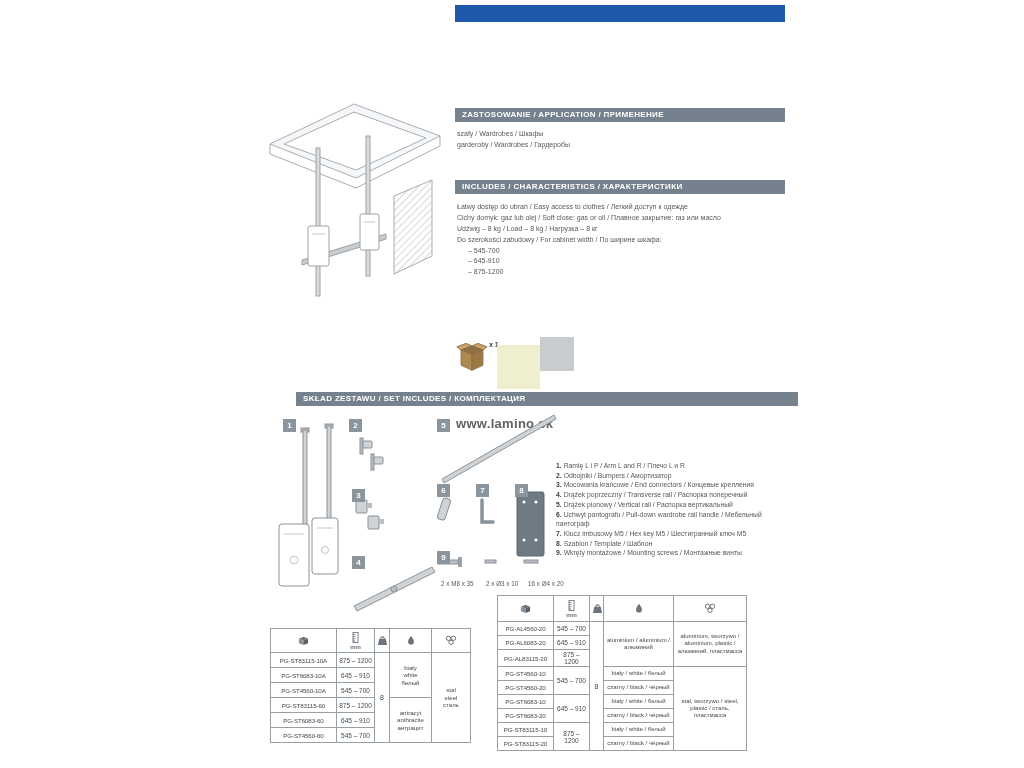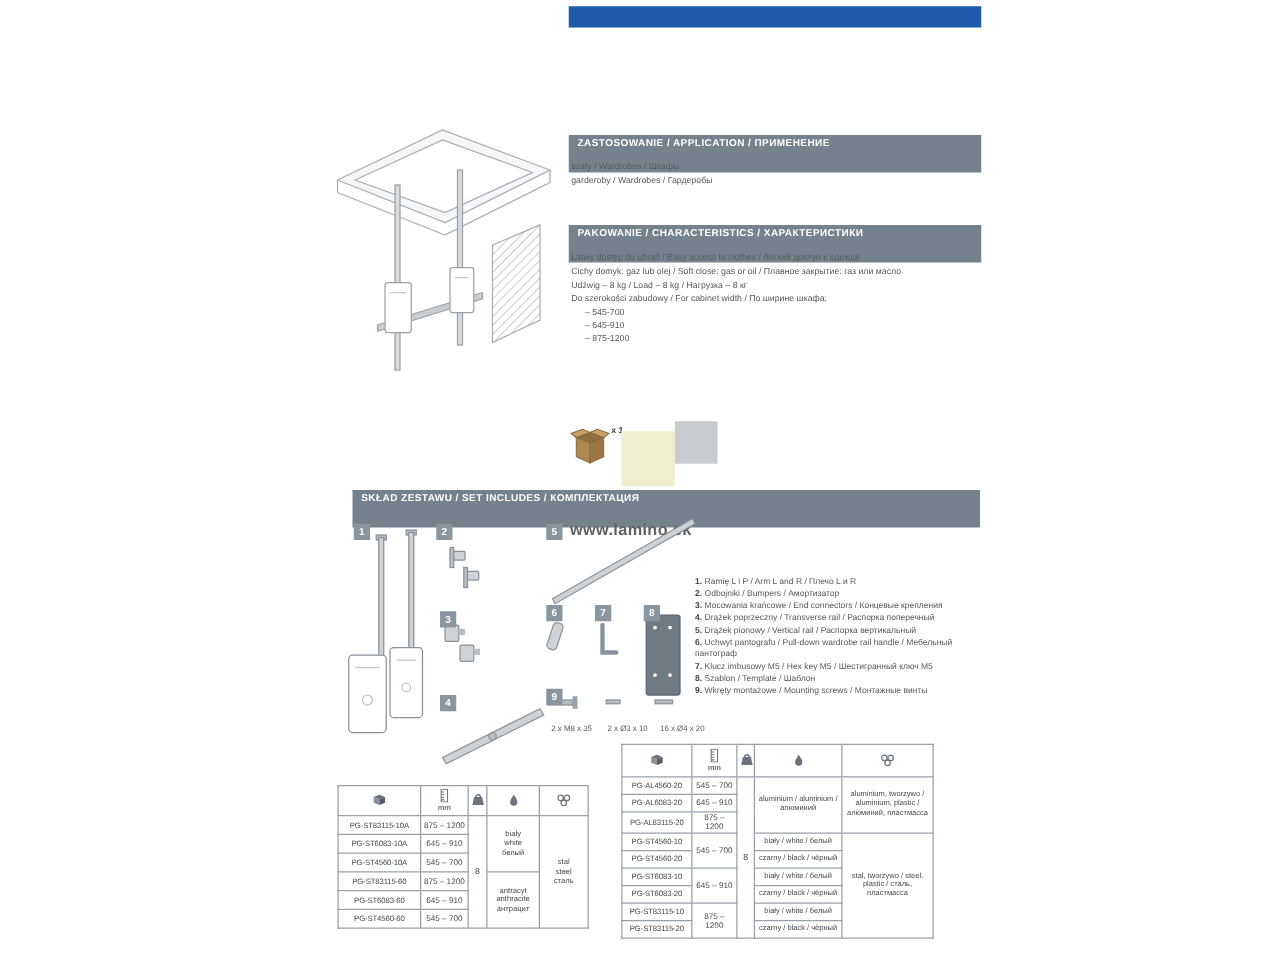--- a/index.html
+++ b/index.html
@@ -6,23 +6,23 @@
   html,body { background:#ffffff; }
   body { font-family:"Liberation Sans", sans-serif; color:#4b4f53; }
   .page { position:relative; width:1024px; height:768px; background:#fff; overflow:hidden; }
   .abs { position:absolute; }
 
   .blue-strip { position:absolute; left:455px; top:5px; width:330px; height:17px; background:#1E5AA9; }
   .blue-block { position:absolute; left:455px; top:26px; width:330px; height:64px; background:#1E5AA9;
                 color:#fff; font-weight:bold; font-size:10.5px; line-height:13px;
                 padding:5px 0 0 15px; letter-spacing:.5px; }
 
-  .bar { position:absolute; left:455px; width:330px; height:30px; background:#75828D; color:#fff;
+  .bar { position:absolute; left:455px; width:330px; height:14px; background:#75828D; color:#fff;
          font-size:8px; font-weight:bold; line-height:14px; padding-left:7px; letter-spacing:.35px; }
-  .bar.wide { left:282px; width:502px; }
+  .bar.wide { left:296px; width:502px; }
 
   .txt { position:absolute; font-size:7px; line-height:11px; color:#55595d; }
   .txt div { white-space:nowrap; }
 
   .badge { position:absolute; width:13px; height:13px; background:#8B959D; color:#fff;
            font-size:8px; font-weight:bold; display:flex; align-items:center; justify-content:center; }
 
   .watermark { position:absolute; left:456px; top:416px; font-size:13px; font-weight:bold;
                color:#5f6163; letter-spacing:.3px; }
 
@@ -83,21 +83,21 @@
     <line x1="46" y1="136" x2="59" y2="136" stroke="#c2c7cb"></line>
     <line x1="98" y1="124" x2="109" y2="124" stroke="#c2c7cb"></line>
   </svg>
 
   <div class="bar" style="top:108px;">ZASTOSOWANIE / APPLICATION / ПРИМЕНЕНИЕ</div>
   <div class="txt" style="left:457px; top:128px;">
     <div>szafy / Wardrobes / Шкафы</div>
     <div>garderoby / Wardrobes / Гардеробы</div>
   </div>
 
-  <div class="bar" style="top:180px;">PAKOWANIE / CHARACTERISTICS / ХАРАКТЕРИСТИКИ</div>
+  <div class="bar" style="top:180px;">INCLUDES / CHARACTERISTICS / ХАРАКТЕРИСТИКИ</div>
   <div class="txt" style="left:457px; top:201px;">
     <div>Łatwy dostęp do ubrań / Easy access to clothes / Легкий доступ к одежде</div>
     <div>Cichy domyk: gaz lub olej / Soft close: gas or oil / Плавное закрытие: газ или масло</div>
     <div>Udźwig – 8 kg / Load – 8 kg / Нагрузка – 8 кг</div>
     <div>Do szerokości zabudowy / For cabinet width / По ширине шкафа:</div>
   </div>
   <div class="txt" style="left:468px; top:246px; line-height:10.3px;">
     <div>– 545-700</div>
     <div>– 645-910</div>
     <div>– 875-1200</div>

